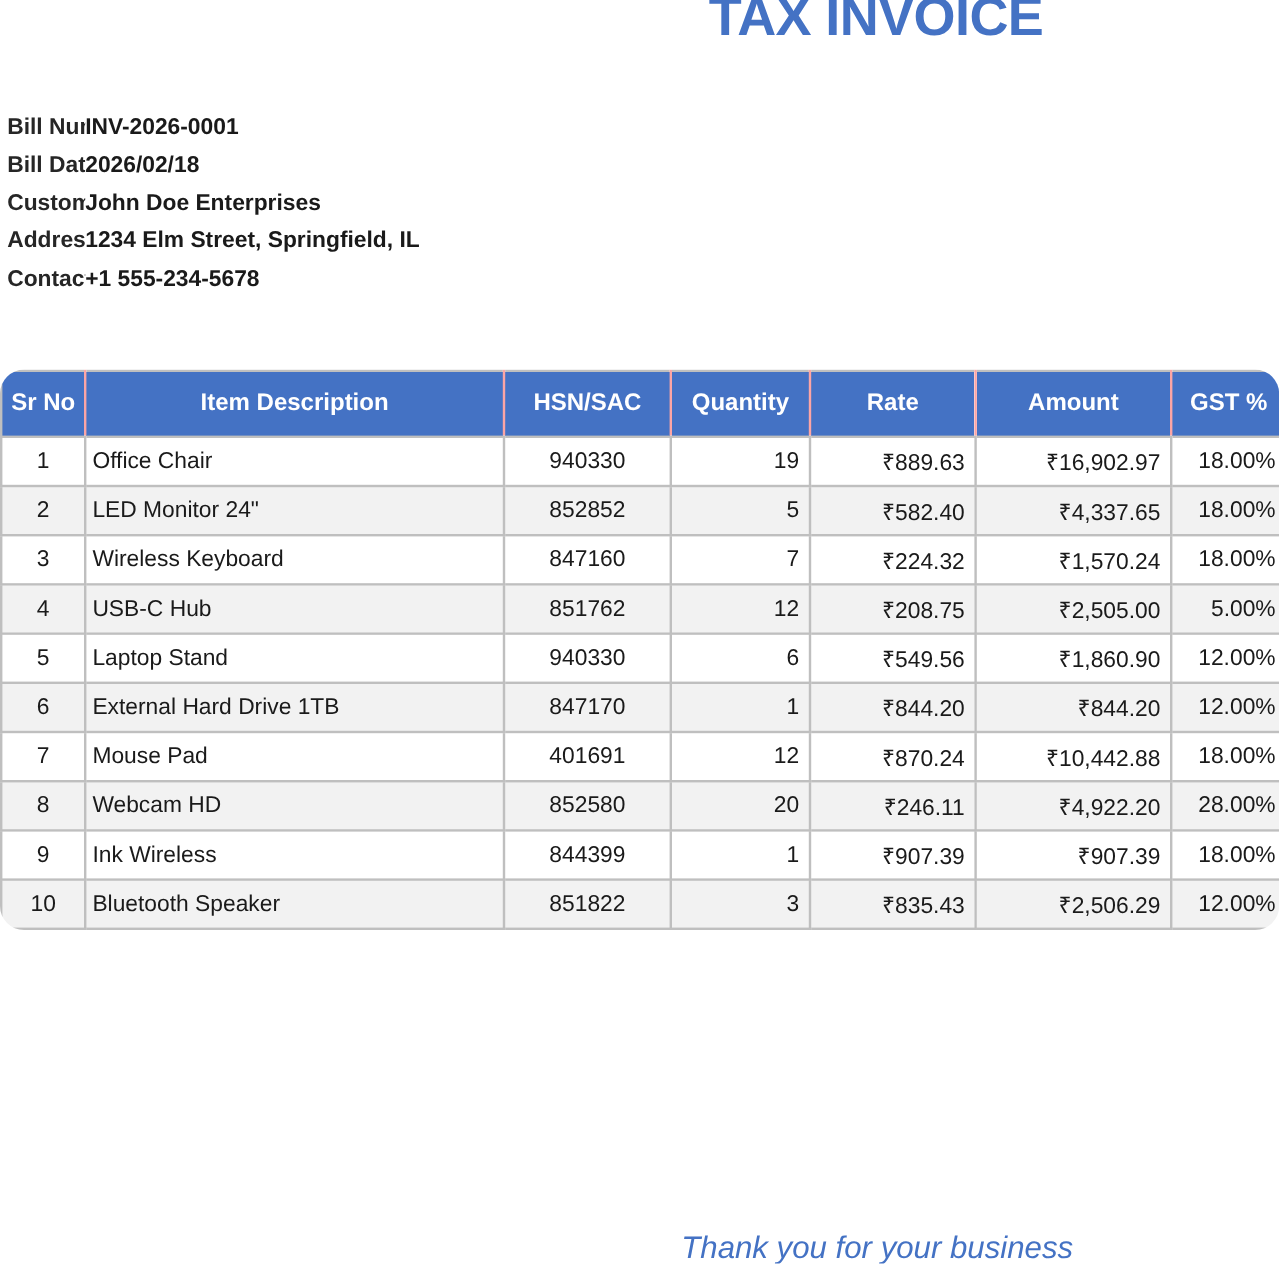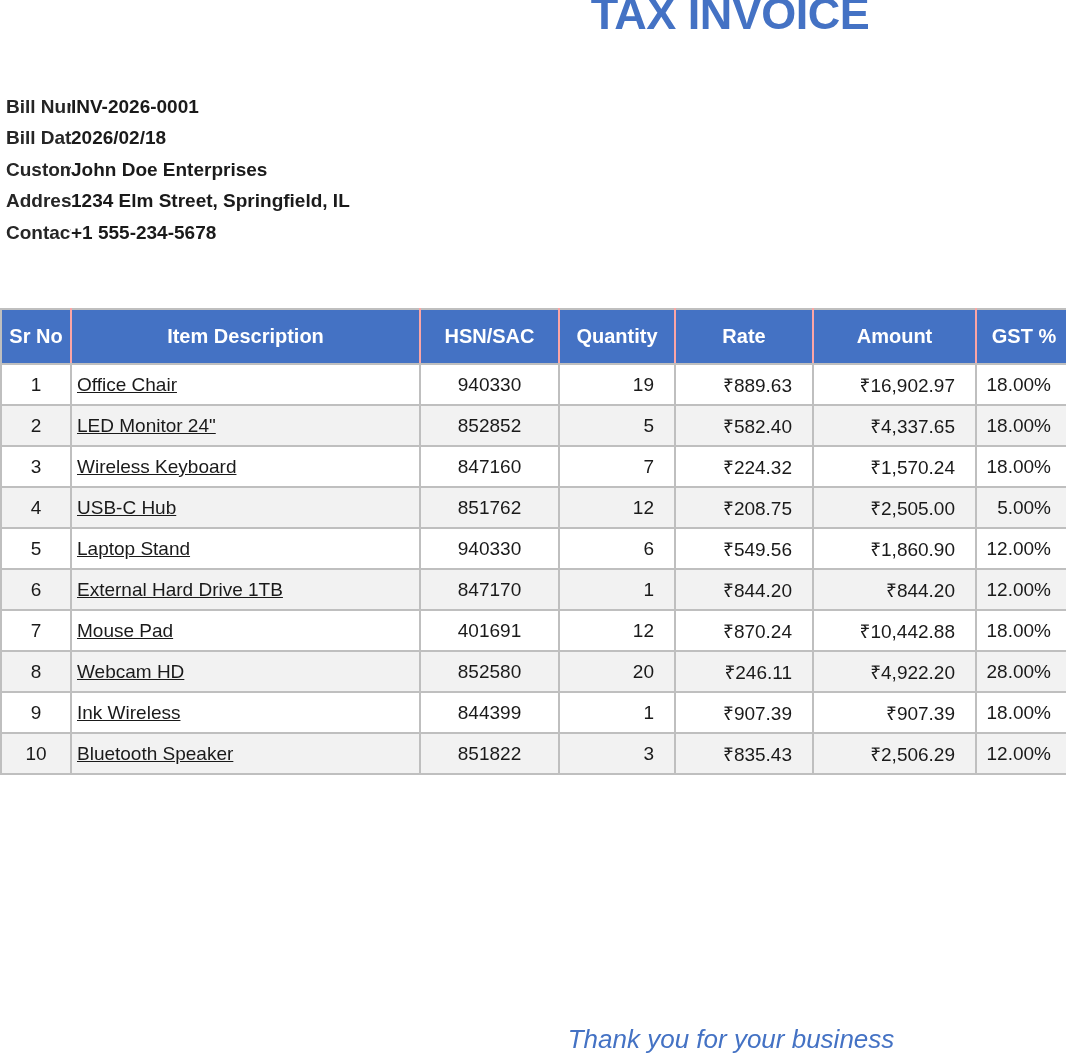--- a/index.html
+++ b/index.html
@@ -52,20 +52,21 @@
     color: #1a1a1a;
     font-weight: bold;
   }
 
   .table-wrap {
     position: absolute;
     top: 308px;
     left: 0;
     width: 1066px;
     overflow: hidden;
+    border-radius: 20px;
   }
   table.items {
     border-collapse: collapse;
     table-layout: fixed;
     width: 1071px;
     border: 2px solid #BFBFBF;
     font-size: 19px;
   }
   table.items th {
     background: #4472C4;
@@ -84,22 +85,22 @@
   table.items td {
     height: 41px;
     border: 2px solid #BFBFBF;
     vertical-align: middle;
     background: #ffffff;
     overflow: hidden;
     white-space: nowrap;
   }
   table.items tbody tr:nth-child(even) td { background: #F2F2F2; }
   td.c { text-align: center; }
-  td.l { text-align: left; padding-left: 5px; text-decoration: underline; }
-  td.r { text-align: right; padding-right: 20px; }
+  td.l { text-align: left; padding-left: 5px; }
+  td.r { text-align: right; padding-right: 8px; }
 
   .footer-note {
     position: absolute;
     top: 1024px;
     left: 731px;
     transform: translateX(-50%);
     font-size: 26px;
     font-style: italic;
     color: #4472C4;
     white-space: nowrap;

